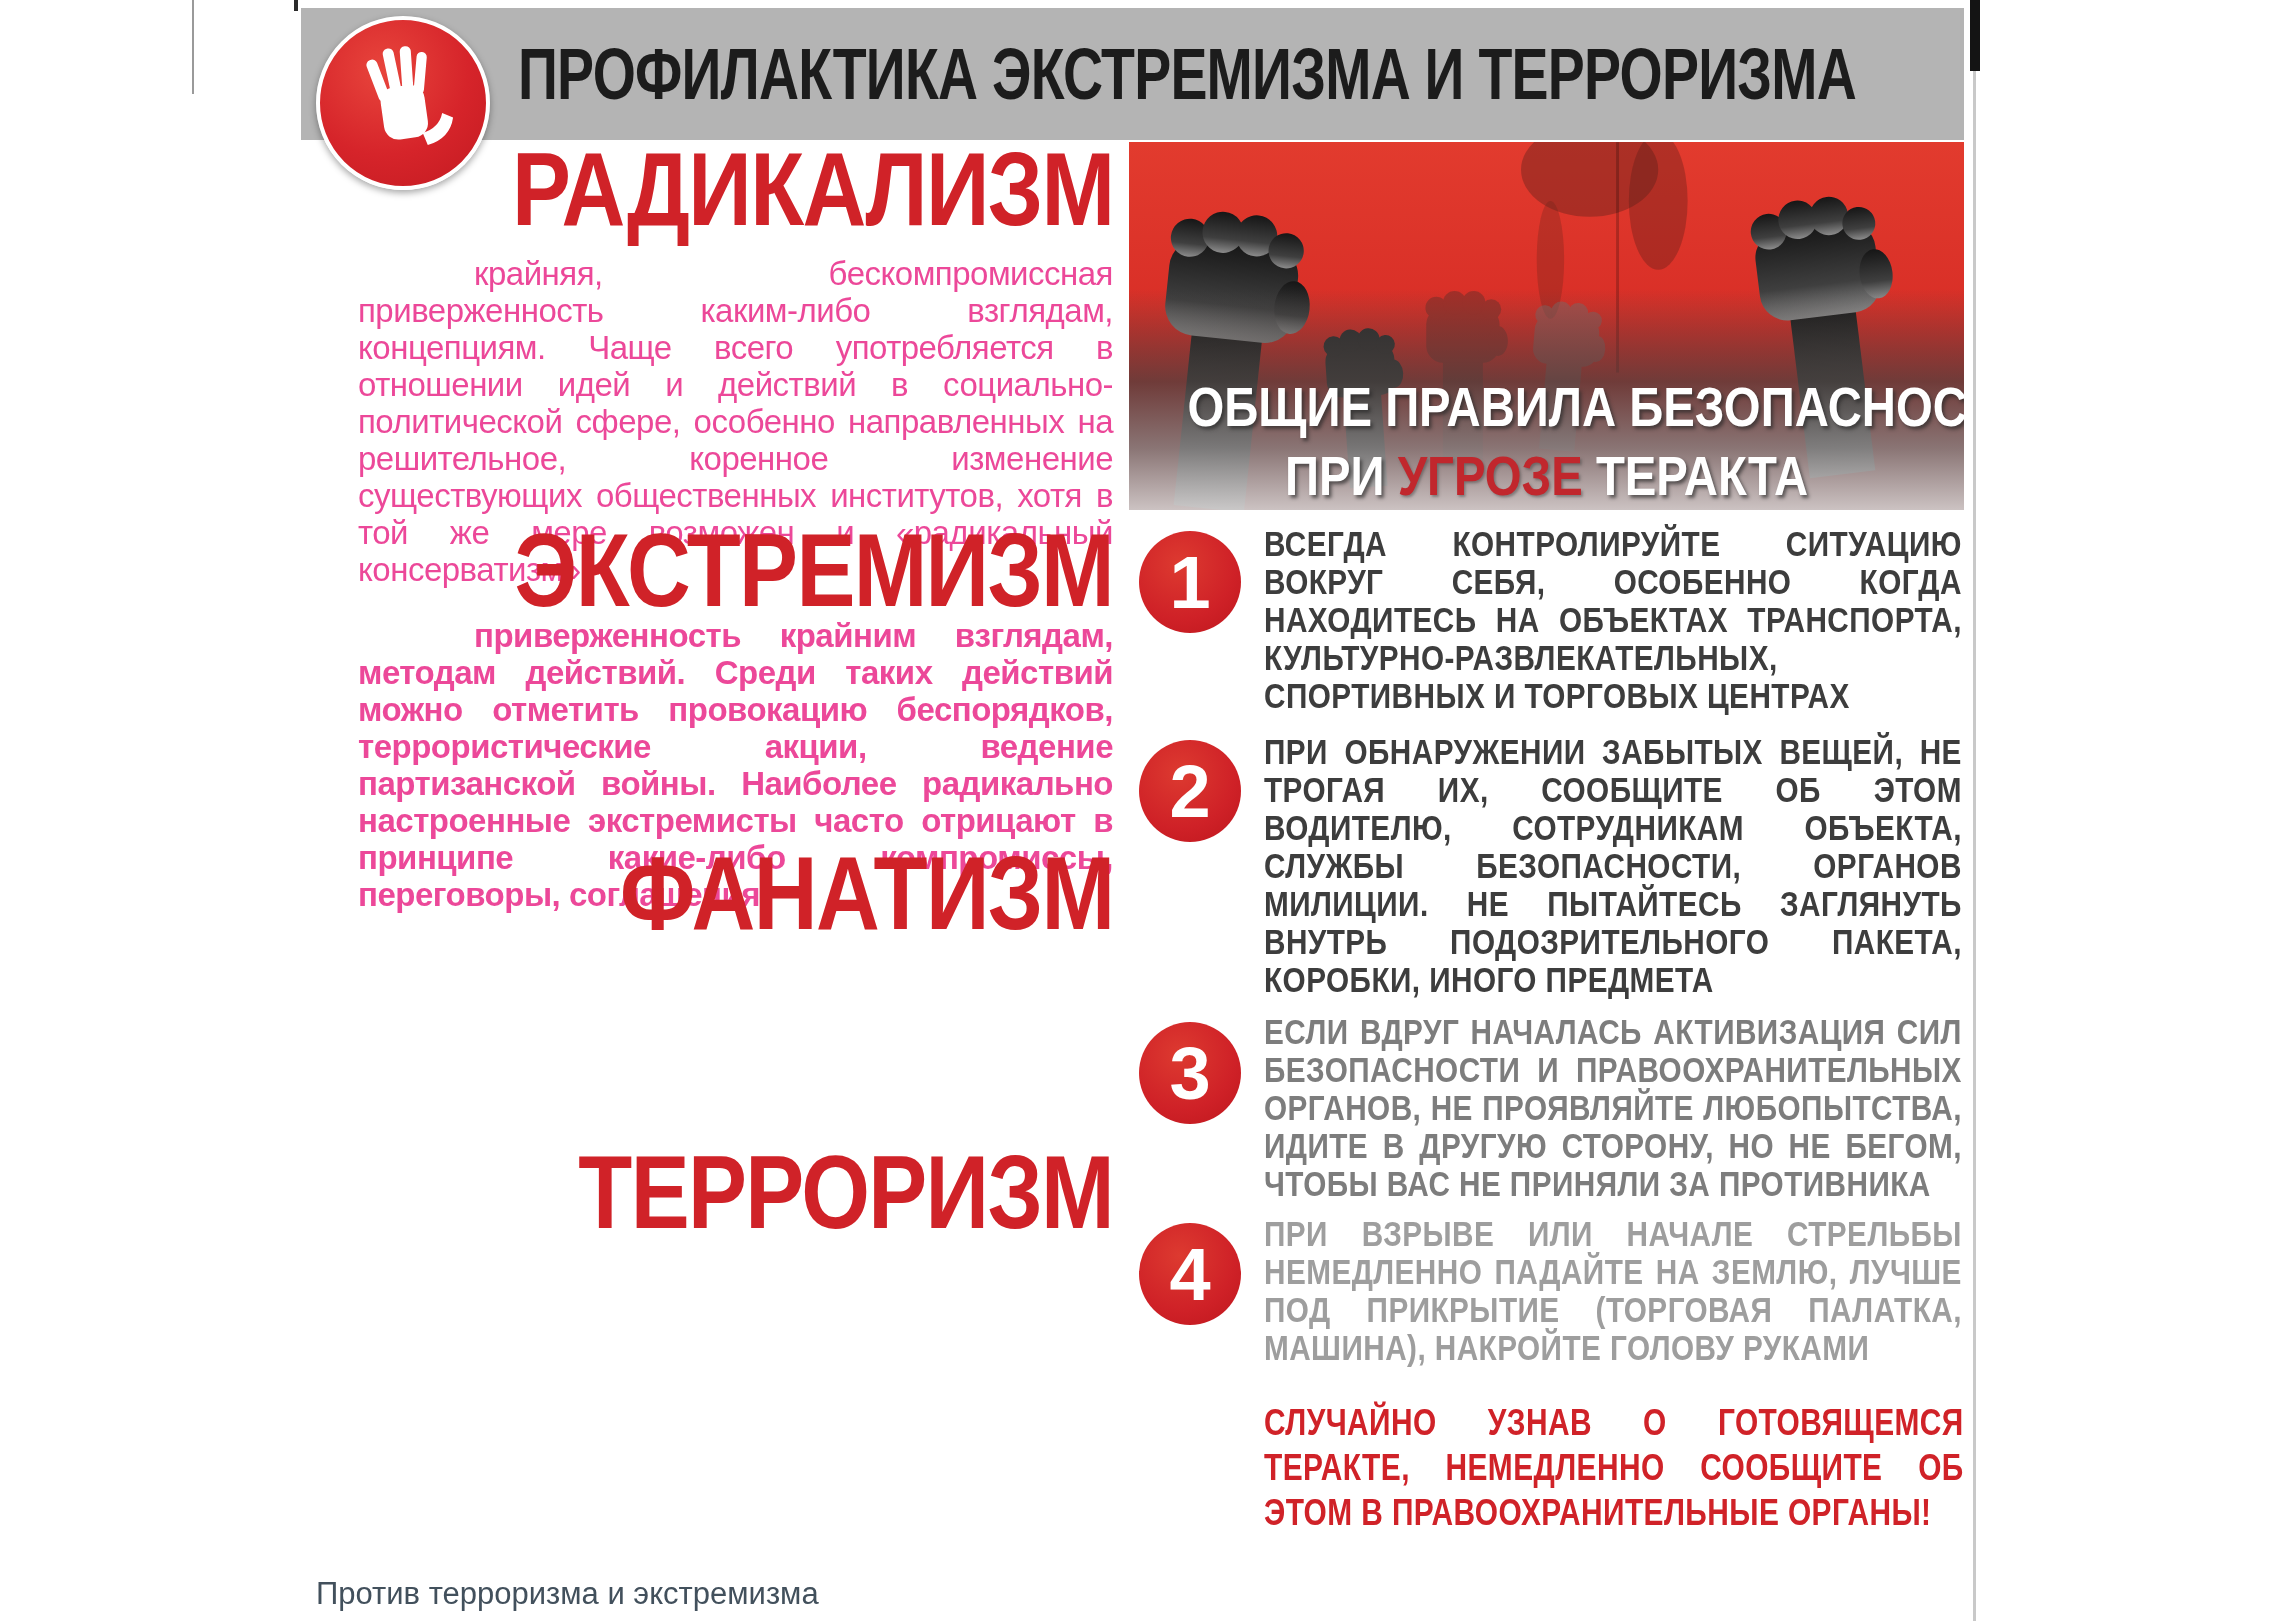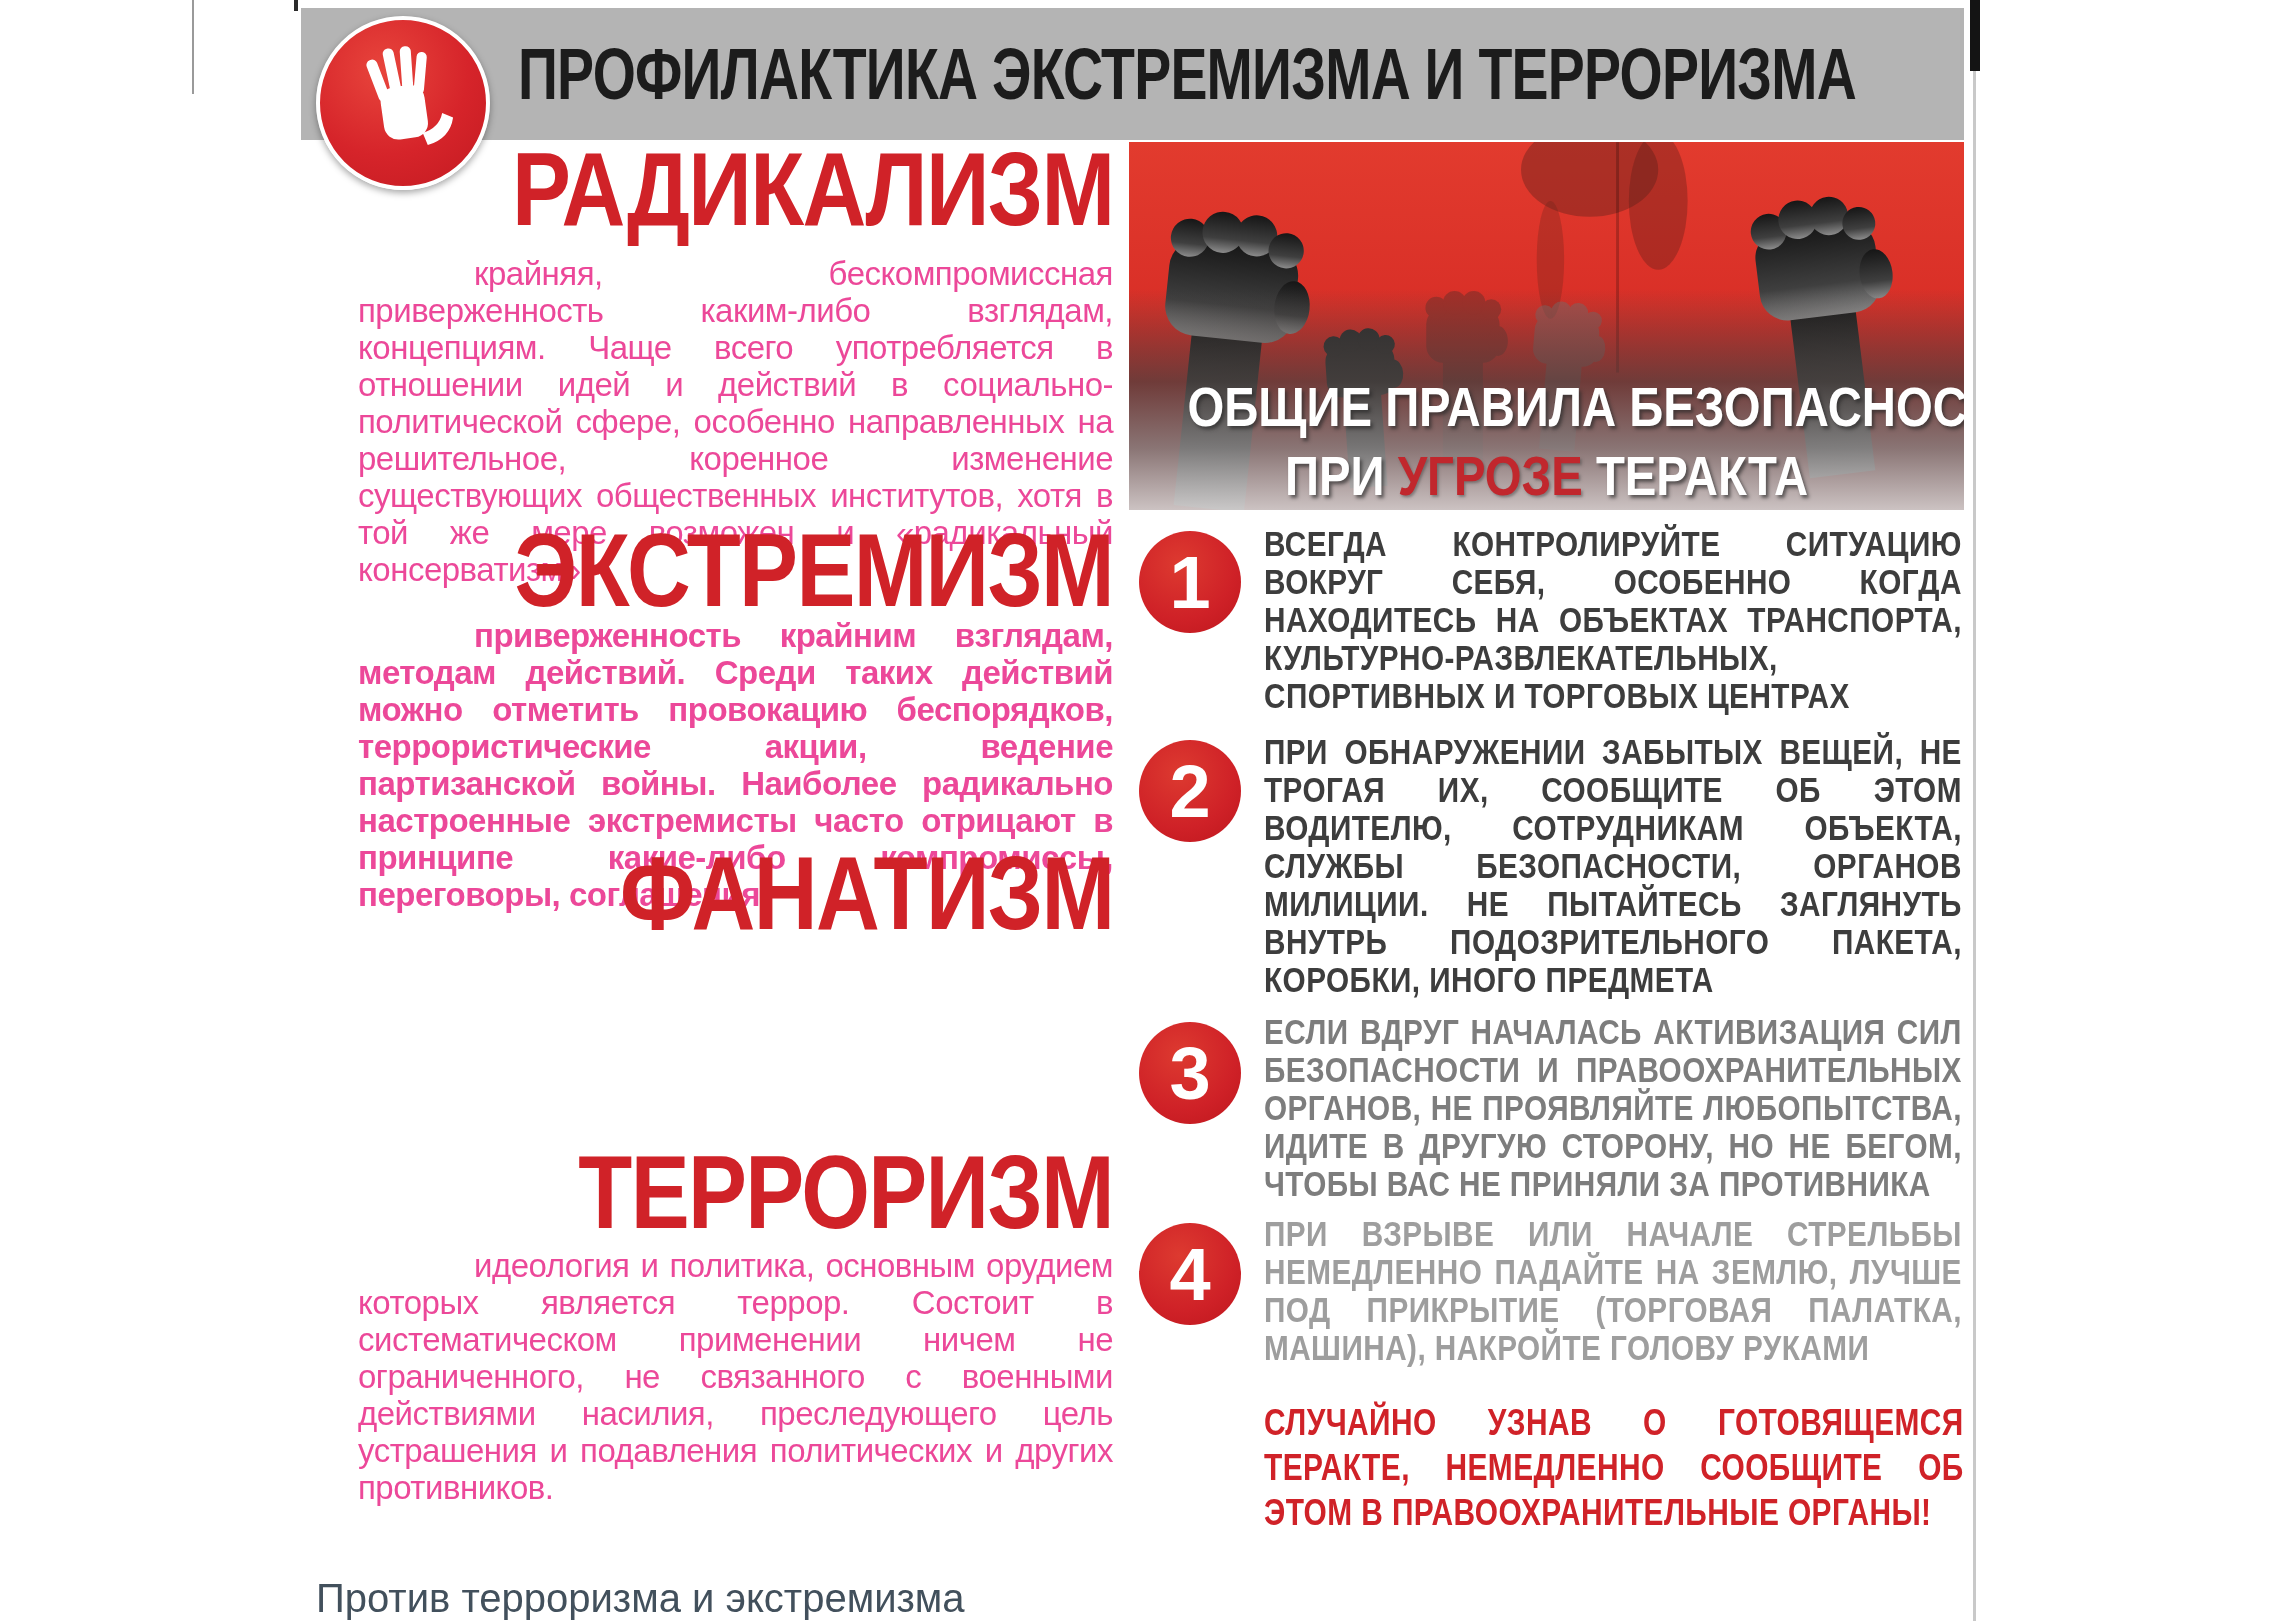--- a/index.html
+++ b/index.html
@@ -61,21 +61,21 @@
   .rt-1 { top:525px;  color:#3d3d3d; }
   .rt-2 { top:733px;  color:#3d3d3d; }
   .rt-3 { top:1013px; color:#7d7d7d; }
   .rt-4 { top:1215px; color:#9e9e9e; }
 
   .warning { position:absolute; left:1264px; top:1400px; width:843px; font-weight:bold;
              font-size:36px; line-height:45px; color:#d02228; text-align:justify;
              letter-spacing:0.5px; transform:scaleX(0.83); transform-origin:left top; }
 
   
-  .caption { position:absolute; left:316px; top:1576px; font-size:40px; color:#42505c; }
+  .caption { position:absolute; left:316px; top:1576px; font-size:31px; color:#42505c; }
 </style>
 </head>
 <body>
 
 <div class="page">
 
   <div class="edge-line"></div>
   <div class="corner-tick"></div>
   <div class="scroll-track"></div>
   <div class="scroll-thumb"></div>
@@ -95,21 +95,20 @@
     </svg>
   </div>
 
   <div class="left-col">
     <div class="def-heading h-radikalizm">РАДИКАЛИЗМ</div>
     <div class="def-body  p-radikalizm">крайняя, бескомпромиссная приверженность каким-либо взглядам, концепциям. Чаще всего употребляется в отношении идей и действий в социально-политической сфере, особенно направленных на решительное, коренное изменение существующих общественных институтов, хотя в той же мере возможен и «радикальный консерватизм».</div>
     <div class="def-heading h-ekstremizm">ЭКСТРЕМИЗМ</div>
     <div class="def-body  p-ekstremizm">приверженность крайним взглядам, методам действий. Среди таких действий можно отметить провокацию беспорядков, террористические акции, ведение партизанской войны. Наиболее радикально настроенные экстремисты часто отрицают в принципе какие-либо компромиссы, переговоры, соглашения.</div>
     <div class="def-heading h-fanatizm">ФАНАТИЗМ</div>
     <div class="def-heading h-terrorizm">ТЕРРОРИЗМ</div>
-    <div class="def-body  p-terrorizm">идеология и политика, основным орудием которых является террор. Состоит в систематическом применении ничем не ограниченного, не связанного с военными действиями насилия, преследующего цель устрашения и подавления политических и других противников.</div>
   </div>
 
   <div class="banner">
     <svg width="835" height="368" viewBox="0 0 852 375">
       <defs>
         <g id="fistShape">
           <rect x="38" y="100" width="48" height="130"></rect>
           <rect x="18" y="48" width="88" height="66" rx="20"></rect>
           <circle cx="30" cy="48" r="13"></circle>
           <circle cx="52" cy="42" r="14"></circle>

